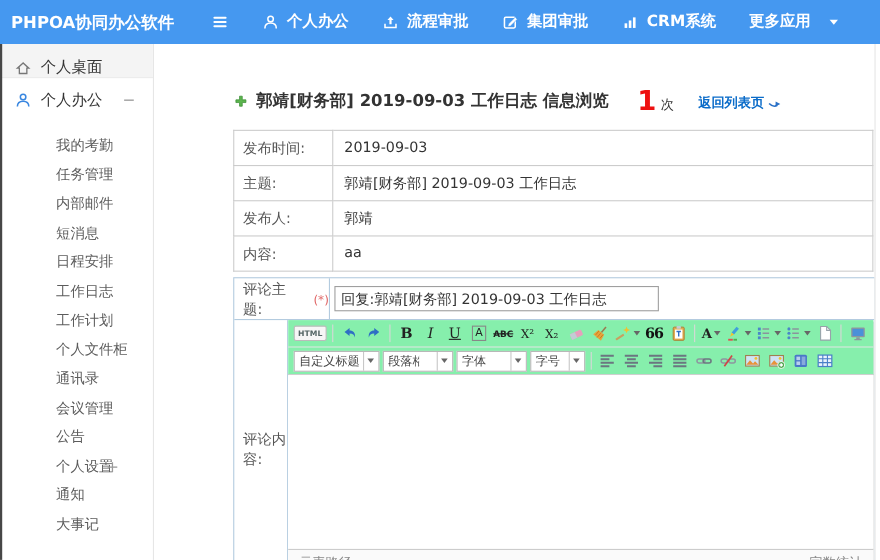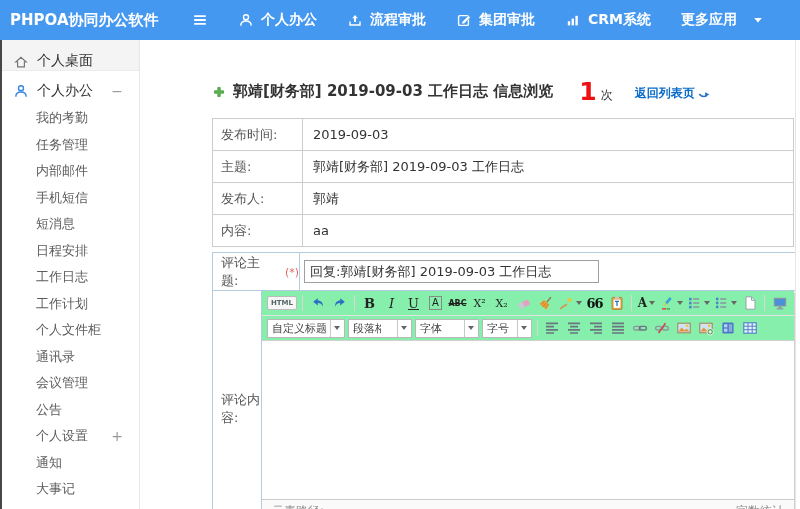--- a/index.html
+++ b/index.html
@@ -14,21 +14,21 @@
   .hamburger{position:absolute;left:192px;top:12px;width:18px;height:16px;cursor:pointer;}
   .topnav{position:absolute;left:238px;top:0;height:40px;display:flex;align-items:center;gap:30px;}
   .nav-item{display:flex;align-items:center;gap:7px;color:#fff;font-size:14px;font-weight:bold;cursor:pointer;white-space:nowrap;}
   .nav-item .ni{width:16px;height:16px;display:inline-flex;}
   
   .sidebar{position:absolute;left:0;top:40px;width:139px;height:469px;background:#fff;border-right:1px solid #e6e6e6;}
   .edge{position:absolute;left:0;top:40px;width:2px;height:469px;background:#474747;z-index:9;}
   .side-desktop{height:30px;background:#f4f4f4;border-bottom:1px solid #ececec;display:flex;align-items:flex-end;gap:8px;padding-left:13px;font-size:14px;color:#333;cursor:pointer;}
   .side-section{margin-top:6px;height:28px;display:flex;align-items:center;gap:8px;padding-left:13px;font-size:14px;color:#333;position:relative;cursor:pointer;}
   .side-section .collapse{position:absolute;right:16px;color:#999;font-size:14px;cursor:pointer;}
-  #side-items{list-style:none;margin:0;padding:0;}
+  #side-items{list-style:none;margin:15px;padding:0;}
   #side-items li{height:26.5px;line-height:26.5px;padding-left:36px;font-size:13px;color:#5c5c5c;position:relative;cursor:pointer;}
   #side-items li .plus{position:absolute;right:16px;top:0;color:#999;font-size:14px;}
   .si{width:16px;height:16px;display:inline-flex;}
   
   .main{position:absolute;left:140px;top:40px;width:660px;height:469px;background:#fff;overflow:hidden;}
   .title-row{position:absolute;left:72px;top:36px;height:30px;display:flex;align-items:center;}
   .plus-ic{width:14px;height:14px;display:inline-flex;}
   .page-title{font-size:15px;font-weight:bold;color:#333;margin-left:7px;white-space:nowrap;}
   .views{color:#ee1111;font-size:25px;font-weight:bold;margin-left:26px;line-height:1;}
   .views-unit{font-size:12px;color:#333;margin-left:4px;position:relative;top:4px;}
@@ -148,21 +148,20 @@
           <path d="M2.8 13.8 c0-3.2 2.3-4.8 5.2-4.8 s5.2 1.6 5.2 4.8" fill="none" stroke="#3a87e0" stroke-width="1.4"></path>
         </svg>
       </span>
     <span>个人办公</span>
     <span class="collapse">−</span>
   </div>
   <ul id="side-items">
       <li>我的考勤</li>
       <li>任务管理</li>
       <li>内部邮件</li>
-      <li>手机短信</li>
       <li>短消息</li>
       <li>日程安排</li>
       <li>工作日志</li>
       <li>工作计划</li>
       <li>个人文件柜</li>
       <li>通讯录</li>
       <li>会议管理</li>
       <li>公告</li>
       <li>个人设置<span class="plus">+</span></li>
       <li>通知</li>

